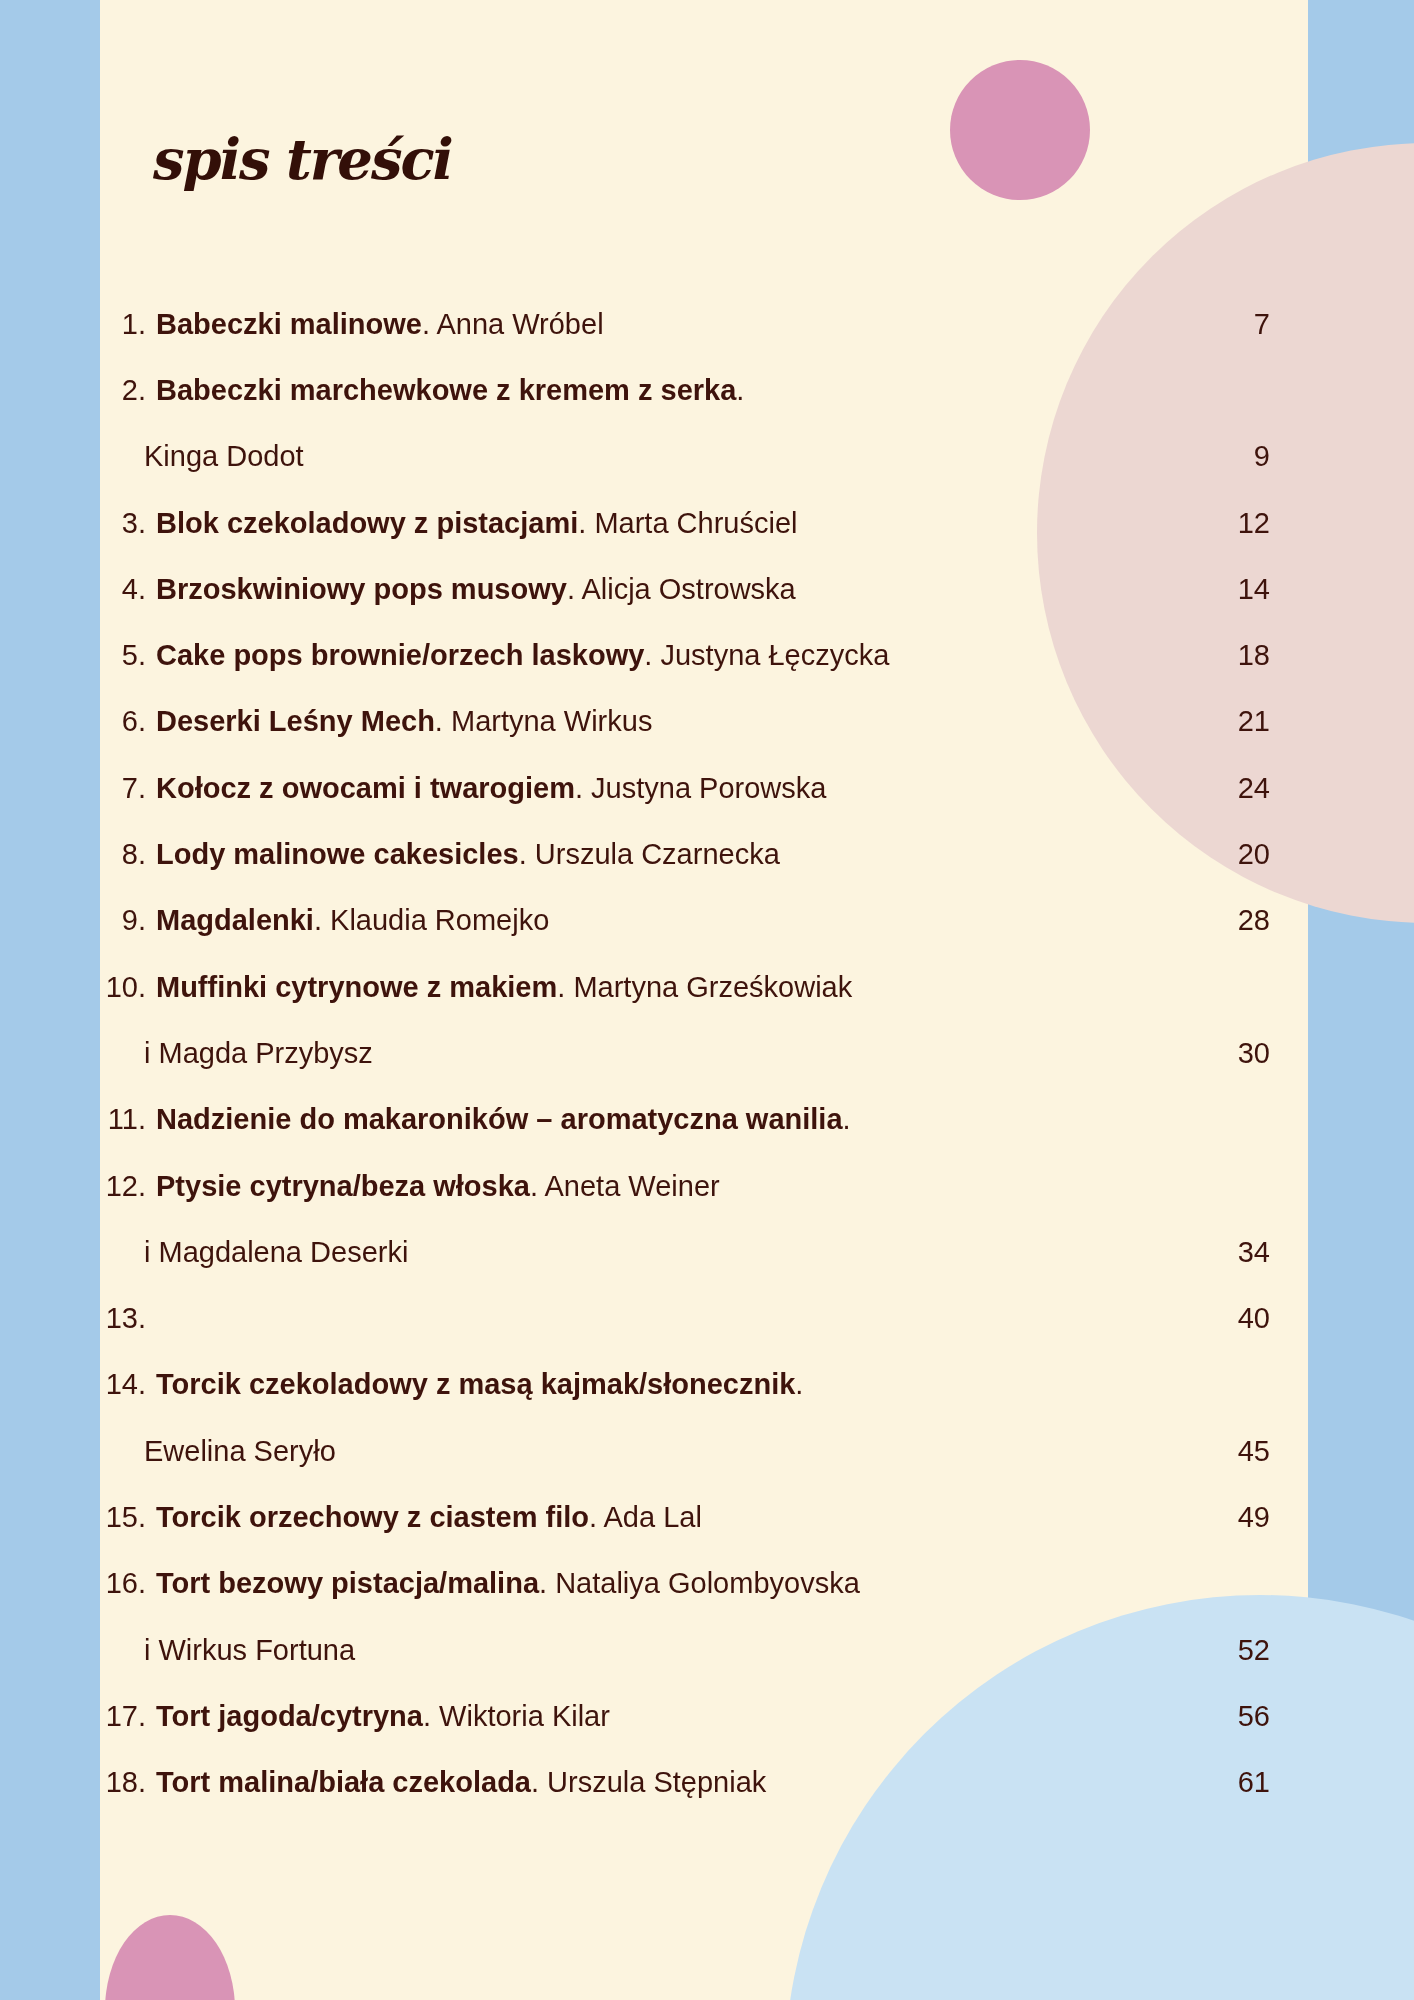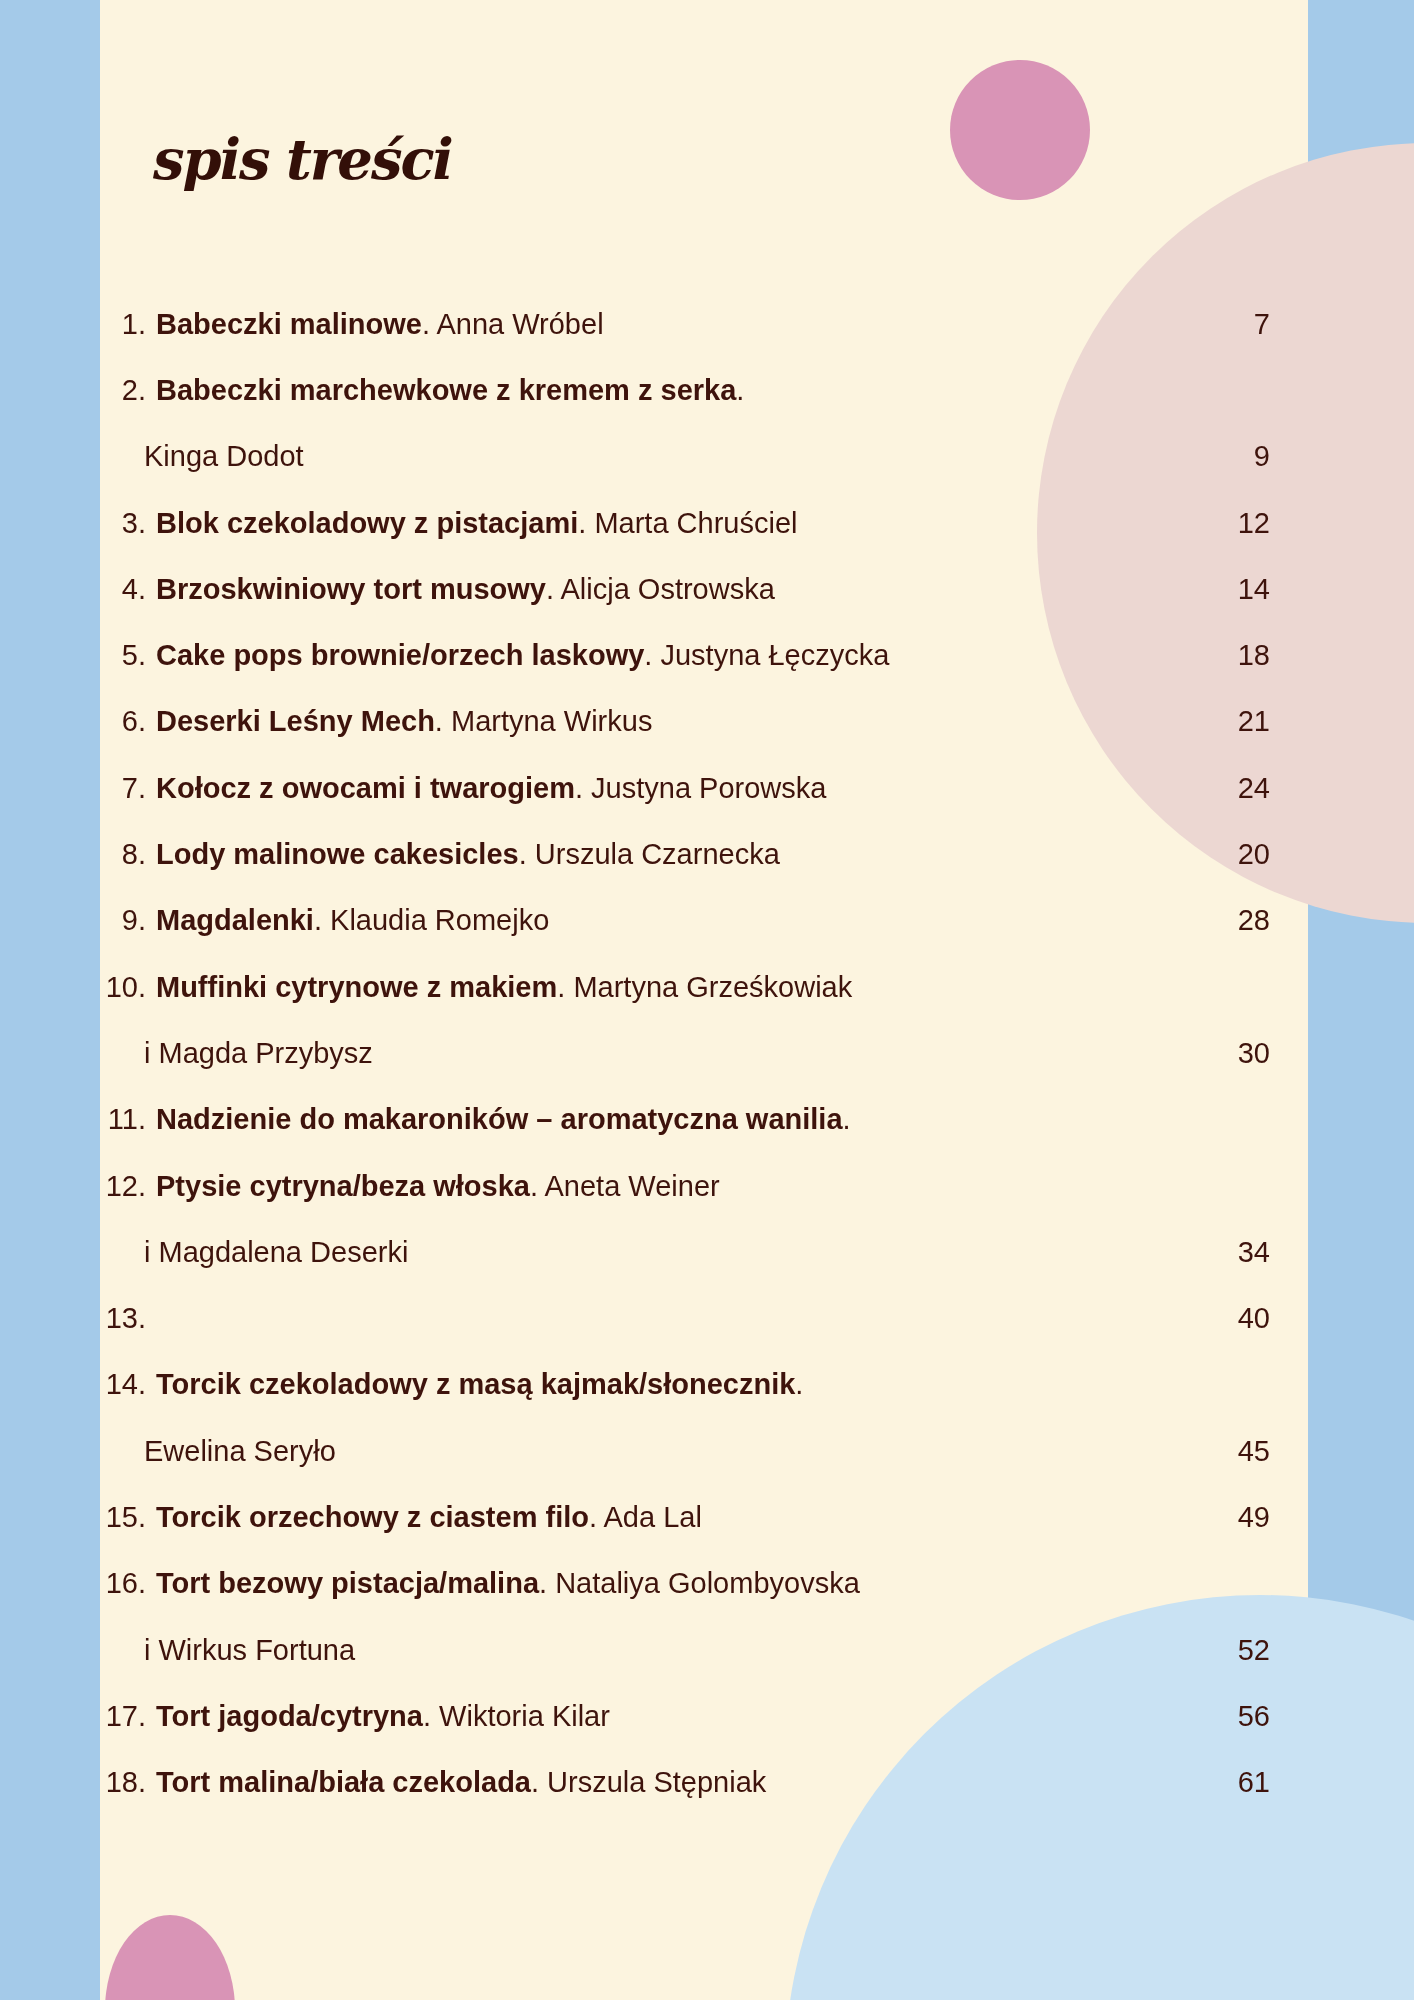--- a/index.html
+++ b/index.html
@@ -105,21 +105,21 @@
         <span class="txt"><span class="u">Kinga Dodot</span></span>
         <span class="page">9</span>
       </div>
       <div class="row">
         <span class="num">3.</span>
         <span class="txt"><span class="b">Blok czekoladowy z pistacjami</span><span>. </span><span class="u">Marta Chruściel</span></span>
         <span class="page">12</span>
       </div>
       <div class="row">
         <span class="num">4.</span>
-        <span class="txt"><span class="b">Brzoskwiniowy tort musowy</span><span>. </span><span class="u">Alicja Ostrowska</span></span>
+        <span class="txt"><span class="b">Brzoskwiniowy pops musowy</span><span>. </span><span class="u">Alicja Ostrowska</span></span>
         <span class="page">14</span>
       </div>
       <div class="row">
         <span class="num">5.</span>
         <span class="txt"><span class="b">Cake pops brownie/orzech laskowy</span><span>. </span><span class="u">Justyna Łęczycka</span></span>
         <span class="page">18</span>
       </div>
       <div class="row">
         <span class="num">6.</span>
         <span class="txt"><span class="b">Deserki Leśny Mech</span><span>. </span><span class="u">Martyna Wirkus</span></span>

